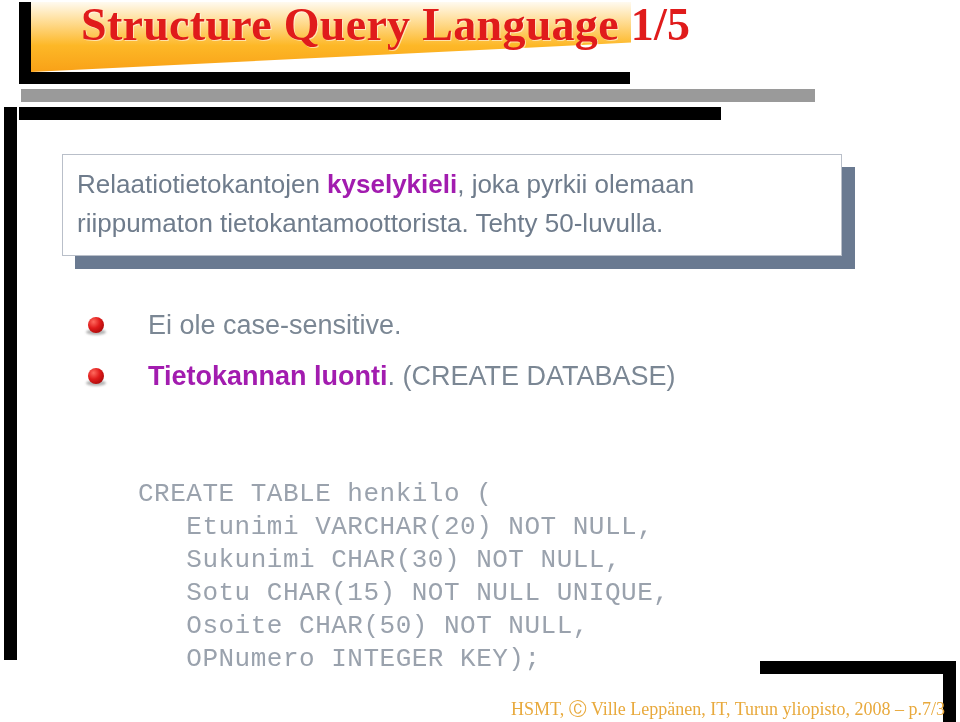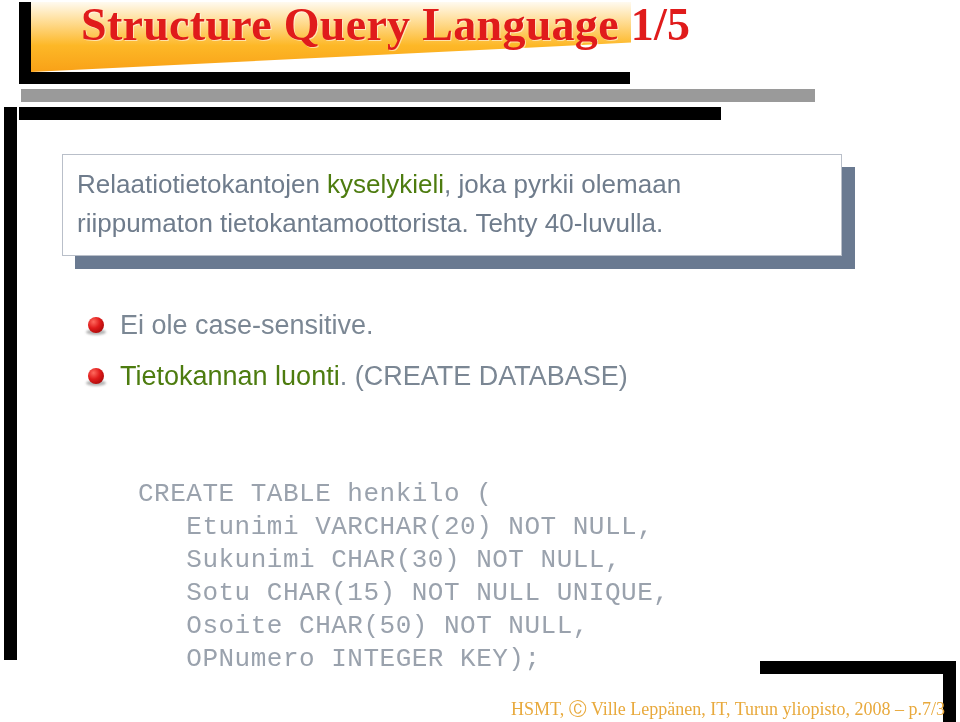--- a/index.html
+++ b/index.html
@@ -102,32 +102,33 @@
     background: #ffffff;
     padding: 10px 14px 12px 14px;
     box-shadow: 13px 13px 0 0 #6a7a91;
   }
   #intro-box .line {
     font-size: 26px;
     line-height: 39px;
     color: #6f7c8c;
     white-space: nowrap;
   }
-  .hl-blue { color: #4d7c0f; font-weight: normal; }
+  .hl-blue { color: #a21caf; font-weight: bold; }
 
   
   #bullet-list {
     position: absolute;
     left: 86px; top: 300px;
     width: 800px;
   }
   .bullet-row {
     display: flex;
     align-items: center;
     height: 51px;
+    gap: 28px;
   }
   .bullet-glyph {
     position: relative;
     width: 34px;
     height: 30px;
     flex: 0 0 34px;
   }
   .bullet-glyph .ball {
     position: absolute;
     left: 2px; top: 6px;
@@ -185,21 +186,21 @@
   <div class="grey-bar"></div>
   <div class="frame-topbar"></div>
 </div>
 
 <div class="frame-left-rail"></div>
 <div class="frame-bottombar"></div>
 <div class="frame-right-rail"></div>
 
 <div id="intro-box">
   <div class="line"><span>Relaatiotietokantojen </span><span class="hl-blue">kyselykieli</span><span>, joka pyrkii olemaan</span></div>
-  <div class="line">riippumaton tietokantamoottorista. Tehty 40-luvulla.</div>
+  <div class="line">riippumaton tietokantamoottorista. Tehty 50-luvulla.</div>
 </div>
 
 <div id="bullet-list">
 
   <div class="bullet-row">
     <span class="bullet-glyph">
       <span class="shadow"></span>
         <span class="ball"></span>
     </span>
     <span class="bullet-text"><span>Ei ole case-sensitive.</span><span class="hl-blue"></span><span></span></span>

